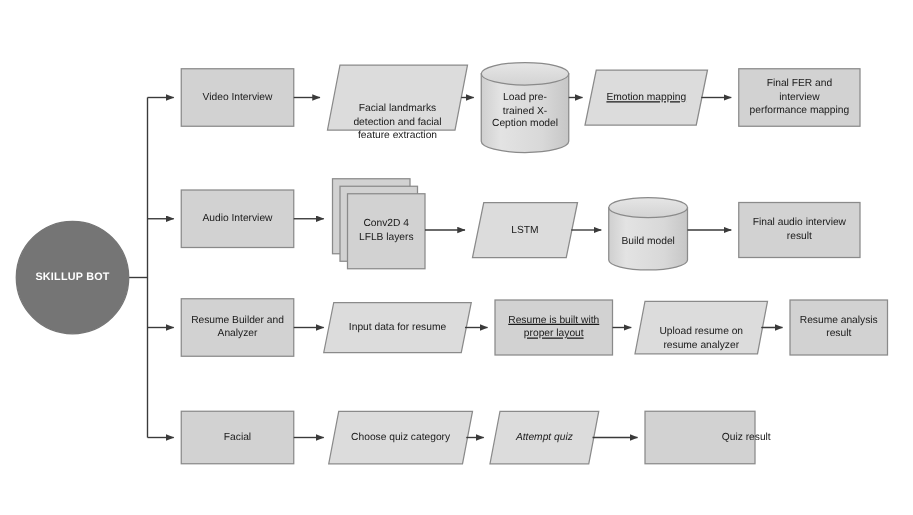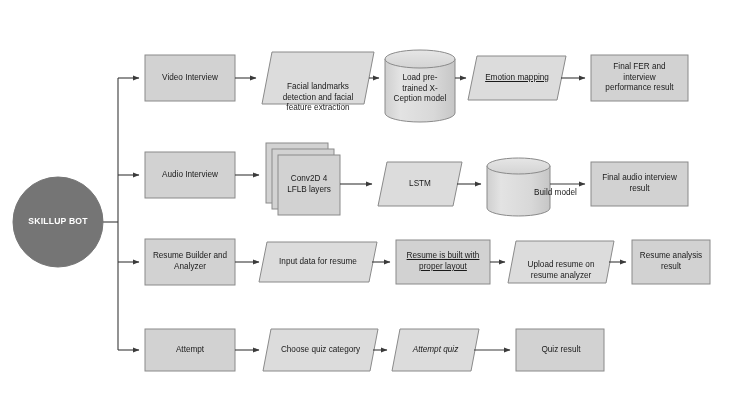--- a/index.html
+++ b/index.html
@@ -148,38 +148,38 @@
   <div class="node-label start-label" style="left:13px; top:210px; width:90px; height:24px;">SKILLUP BOT</div>
   <div class="node-label" style="left:263px; top:52px; width:110px; height:52px;margin-top:20px;">Facial landmarks
 detection and facial
 feature extraction</div>
   <div class="node-label" style="left:385px; top:64px; width:70px; height:50px;">Load pre-
 trained X-
 Ception model</div>
   <div class="node-label" style="left:469px; top:56px; width:96px; height:44px;text-decoration:underline;">Emotion mapping</div>
   <div class="node-label" style="left:591px; top:55px; width:97px; height:46px;">Final FER and
 interview
-performance result</div>
+performance mapping</div>
 
   <div class="node-label" style="left:145px; top:152px; width:90px; height:46px;">Audio Interview</div>
   <div class="node-label" style="left:276px; top:155px; width:66px; height:60px;">Conv2D 4
 LFLB layers</div>
   <div class="node-label" style="left:379px; top:162px; width:82px; height:44px;">LSTM</div>
-  <div class="node-label" style="left:487px; top:172px; width:63px; height:42px;margin-left:37px;">Build model</div>
+  <div class="node-label" style="left:487px; top:172px; width:63px; height:42px;">Build model</div>
   <div class="node-label" style="left:591px; top:162px; width:97px; height:44px;">Final audio interview
 result</div>
 
   <div class="node-label" style="left:145px; top:239px; width:90px; height:46px;">Resume Builder and
 Analyzer</div>
   <div class="node-label" style="left:260px; top:242px; width:116px; height:40px;">Input data for resume</div>
   <div class="node-label" style="left:396px; top:240px; width:94px; height:44px;text-decoration:underline;">Resume is built with
 proper layout</div>
   <div class="node-label" style="left:509px; top:241px; width:104px; height:60px;">Upload resume on
 resume analyzer</div>
   <div class="node-label" style="left:632px; top:240px; width:78px; height:44px;">Resume analysis
 result</div>
 
-  <div class="node-label" style="left:145px; top:329px; width:90px; height:42px;">Attempt</div>
+  <div class="node-label" style="left:145px; top:329px; width:90px; height:42px;">Facial</div>
   <div class="node-label" style="left:264px; top:329px; width:113px; height:42px;">Choose quiz category</div>
   <div class="node-label" style="left:393px; top:329px; width:85px; height:42px;font-style:italic;">Attempt quiz</div>
-  <div class="node-label" style="left:492px; top:329px; width:101px; height:42px;padding-left:40px;">Quiz result</div>
+  <div class="node-label" style="left:528px; top:329px; width:101px; height:42px;padding-left:40px;">Quiz result</div>
 
 </div>
 
 </body></html>

